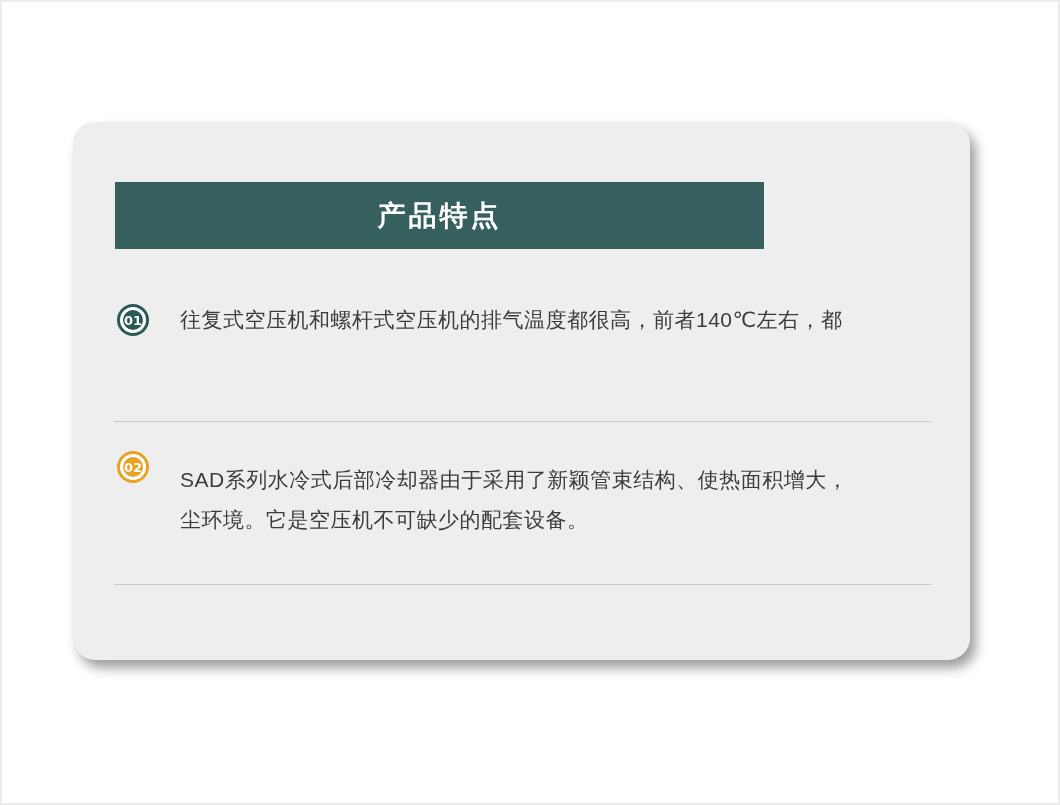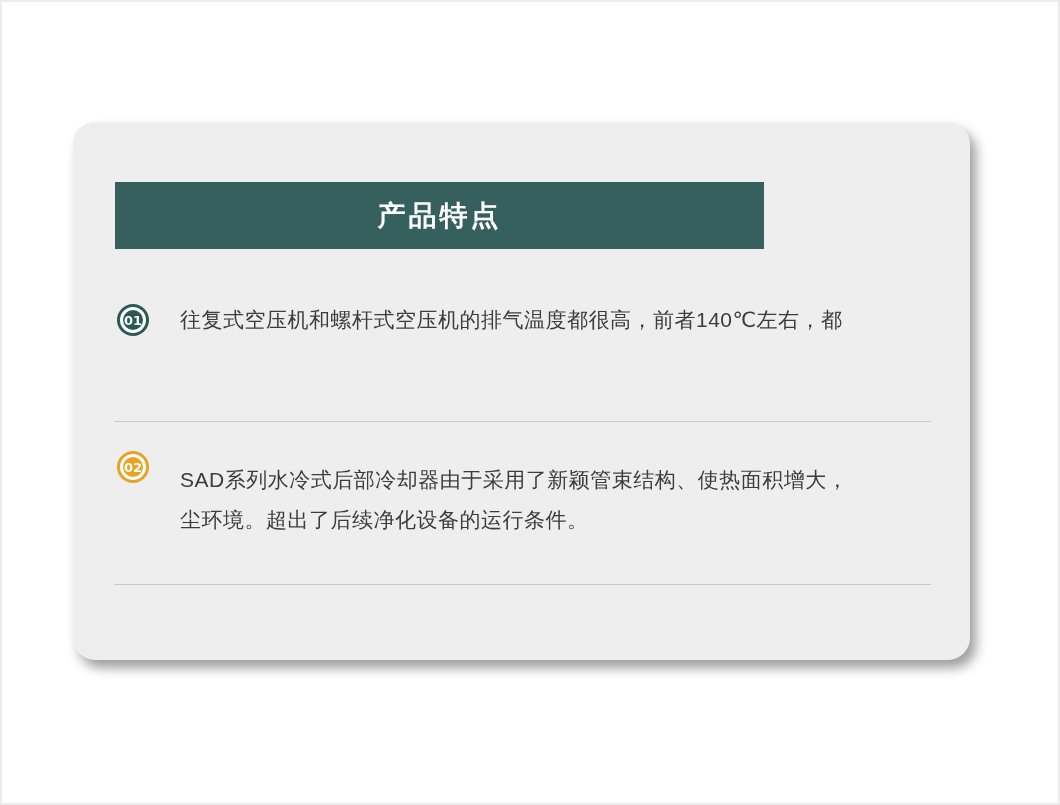--- a/index.html
+++ b/index.html
@@ -82,18 +82,18 @@
     <div class="feature-text feature-text--1">
       <div>往复式空压机和螺杆式空压机的排气温度都很高，前者140℃左右，都</div>
     </div>
     <div class="divider divider--1"></div>
 
     <div class="badge badge--orange">
       <span>02</span>
     </div>
     <div class="feature-text feature-text--2">
       <div>SAD系列水冷式后部冷却器由于采用了新颖管束结构、使热面积增大，</div>
-      <div>尘环境。超出了后续净化设备的运行条件。</div>
+      <div>尘环境。它是空压机不可缺少的配套设备。</div>
     </div>
     <div class="divider divider--2"></div>
 
   </div>
 </div>
 
 </body></html>

